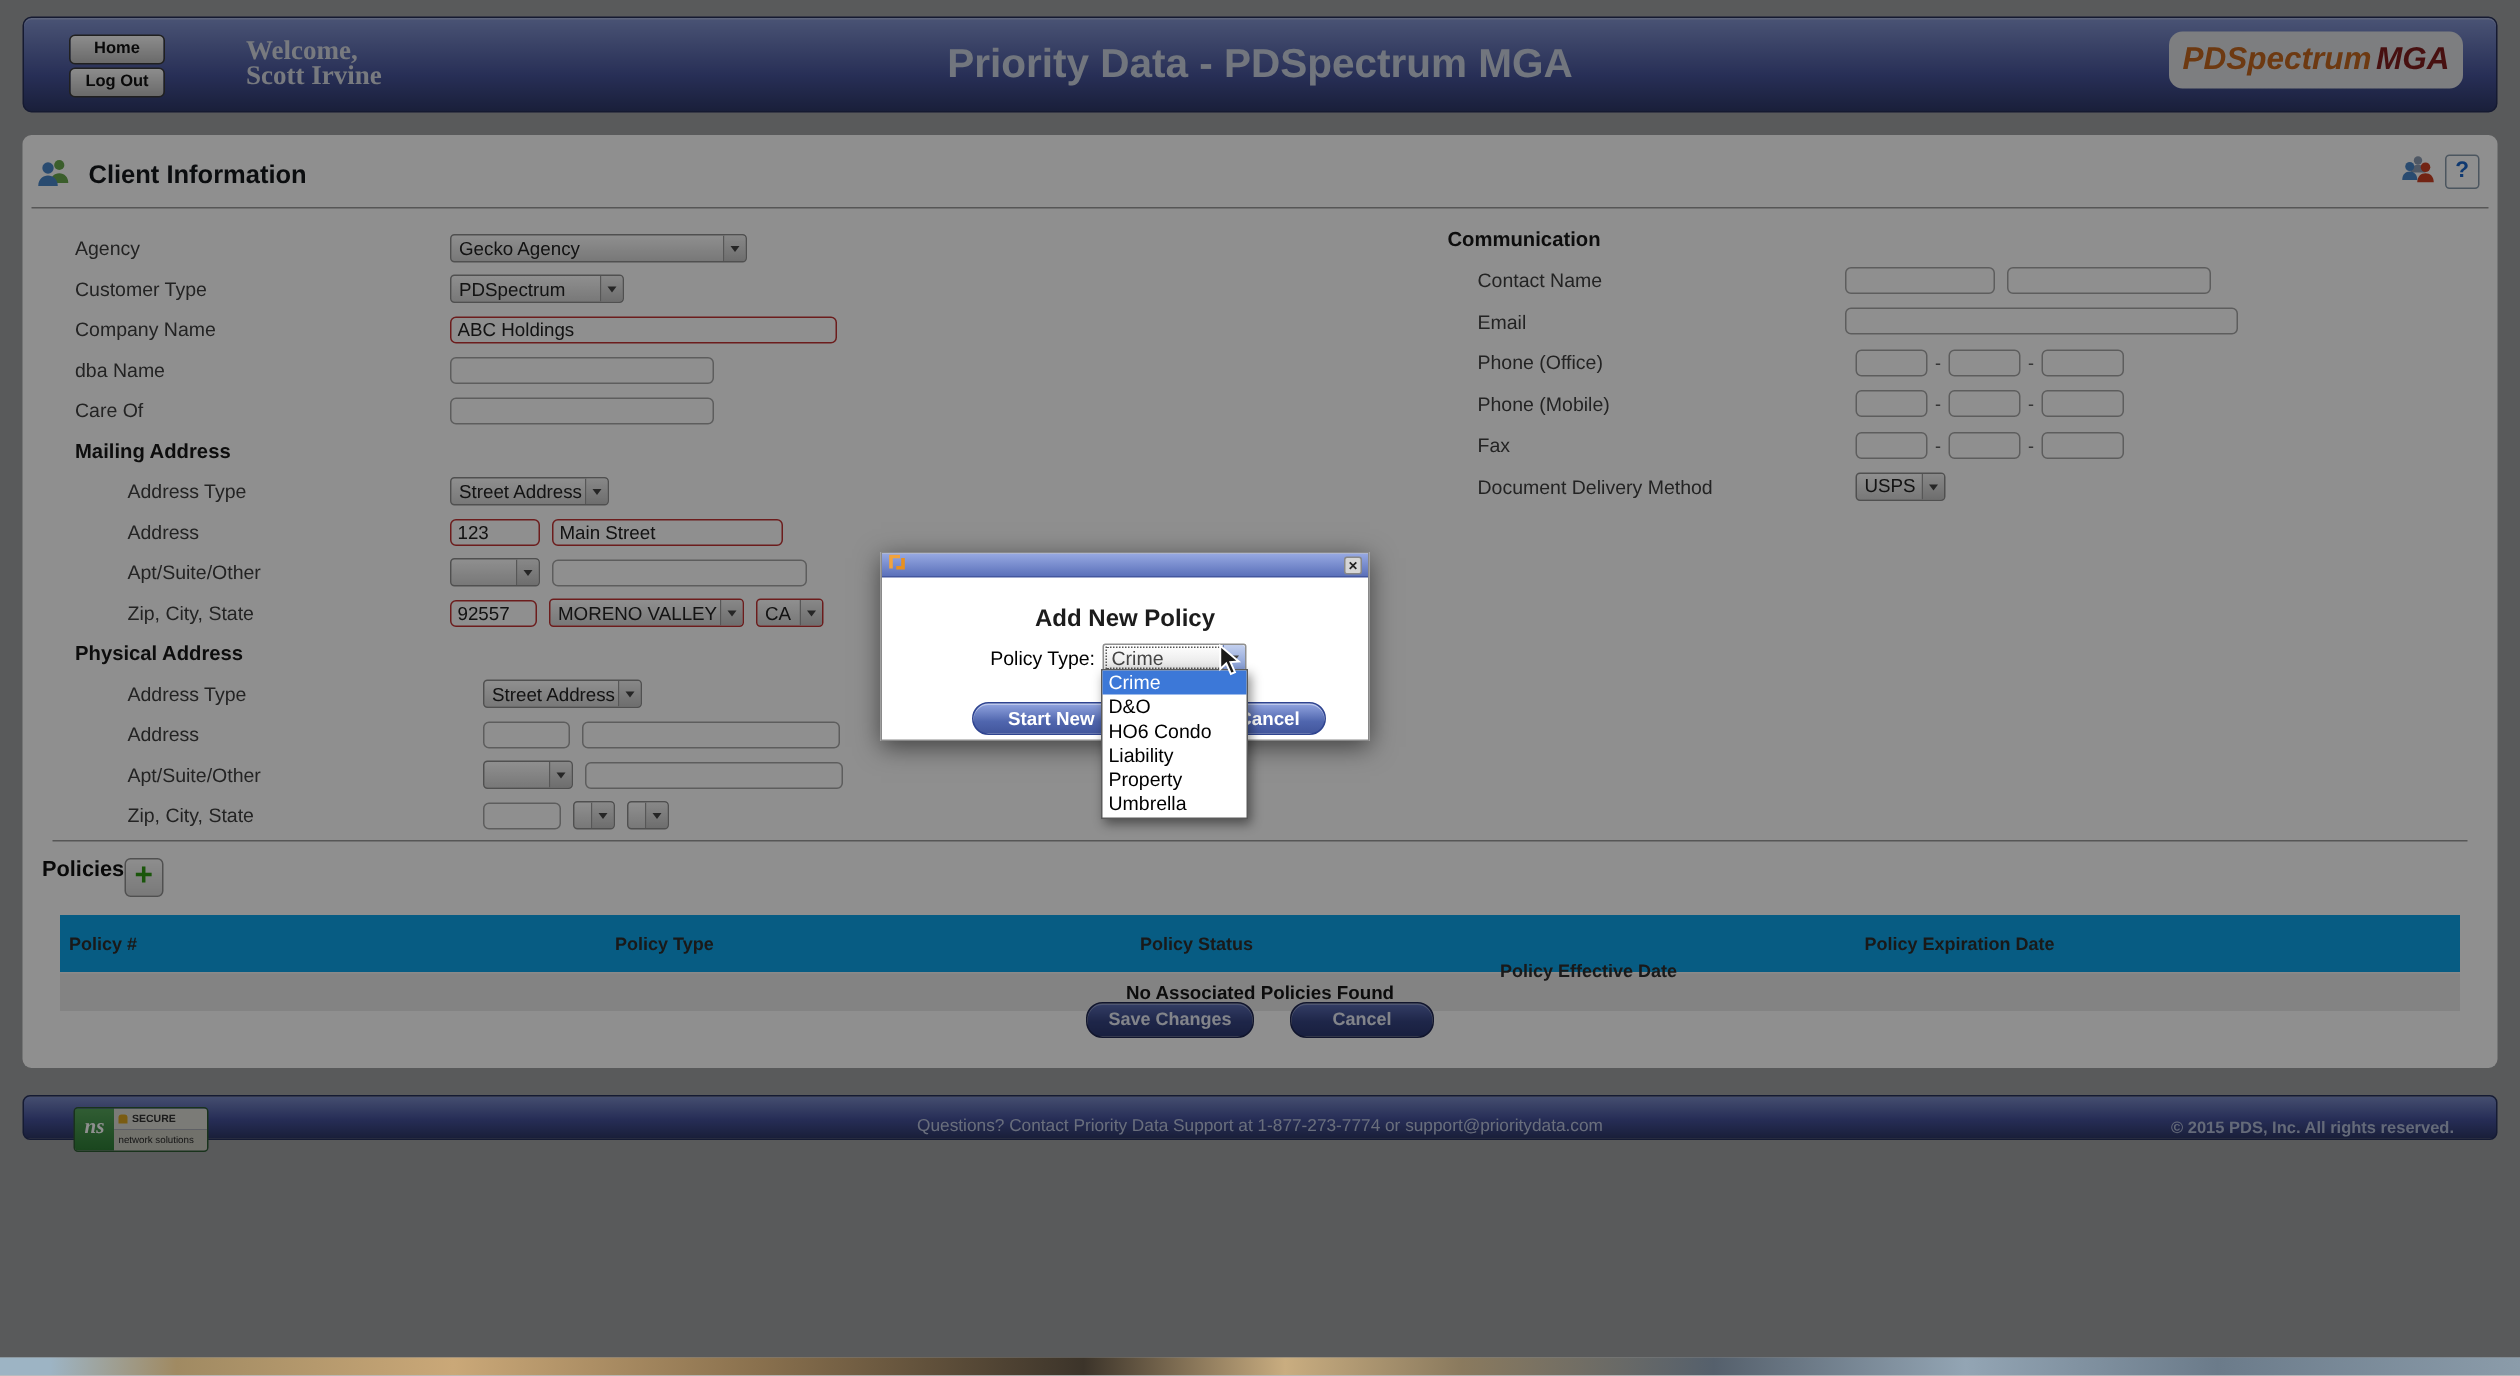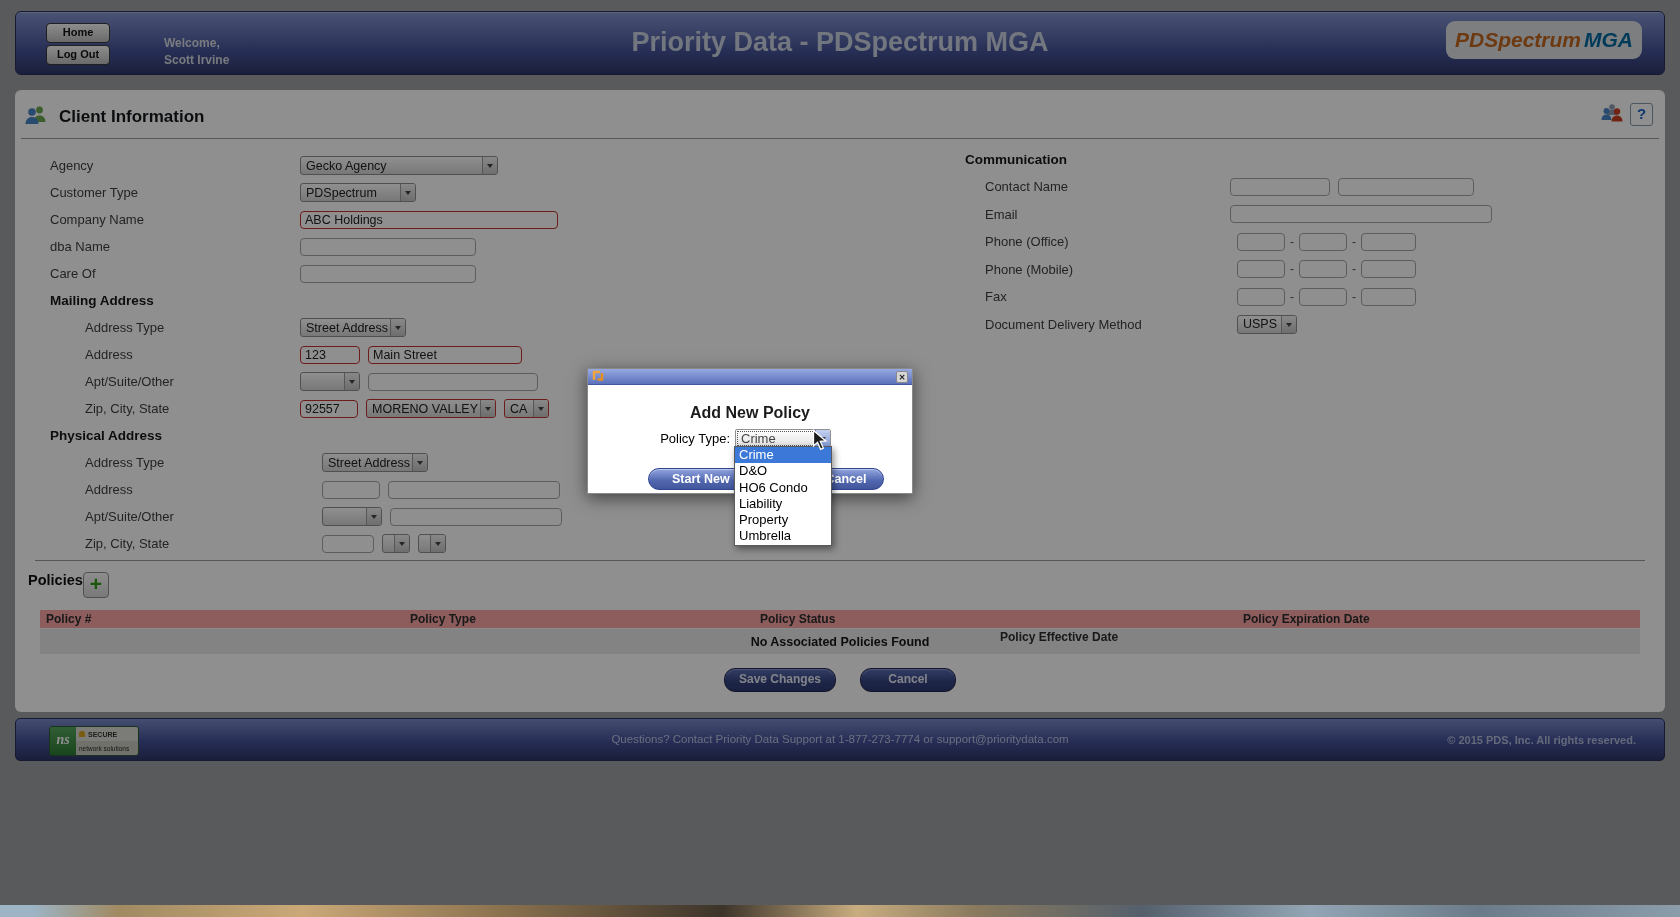--- a/index.html
+++ b/index.html
@@ -8,28 +8,28 @@
   .app{position:absolute;left:15px;top:11px;width:1650px;}
 
   
   .topbar{position:relative;height:64px;border-radius:6px;box-sizing:border-box;
           background:linear-gradient(#8495d0,#47549a 62%,#2e3868);
           border:1px solid #262f58;box-shadow:inset 0 1px 0 rgba(255,255,255,.28);}
   .navbtn{position:absolute;left:30px;width:62px;height:18px;border-radius:4px;
           border:1px solid #3a3a3a;background:linear-gradient(#fafafa,#bdbdbd);
           font:bold 11px/16px "Liberation Sans",sans-serif;color:#111;text-align:center;}
   .navbtn.home{top:11px}.navbtn.logout{top:33px}
-  .welcome{position:absolute;left:148px;top:23px;font-weight:bold;font-size:12px;
-           color:#d6dae2;line-height:17px;}
+  .welcome{position:absolute;left:148px;top:13px;font-weight:bold;font-size:18px;
+           color:#d6dae2;line-height:17px;font-family:Liberation Serif, serif;}
   .apptitle{position:absolute;left:0;right:0;top:15px;text-align:center;
             font-size:27px;font-weight:bold;color:#ccd3e0;}
   .logo{position:absolute;right:22px;top:9px;width:196px;height:38px;border-radius:9px;
         background:#dfe1e4;display:flex;align-items:center;justify-content:center;
         font-style:italic;font-weight:bold;font-size:21px;}
-  .logo .p1{color:#c2661f}.logo .p2{color:#0369a1;margin-left:3px}
+  .logo .p1{color:#c2661f}.logo .p2{color:#7f1d1d;margin-left:3px}
 
   
   .panel{position:relative;margin-top:15px;height:622px;background:#ffffff;border-radius:6px;}
   .panel-head{position:absolute;left:8px;top:12px;height:30px;display:flex;align-items:center;}
   .panel-title{margin-left:10px;font-size:17px;font-weight:bold;color:#15181c;}
   .head-icons{position:absolute;right:12px;top:13px;display:flex;gap:7px;}
   .help{width:21px;height:21px;border:1px solid #8899aa;border-radius:3px;background:#fff;
         color:#1b66c9;font-weight:bold;font-size:15px;text-align:center;line-height:20px;}
   .hr1{position:absolute;left:6px;right:6px;top:48px;border-top:1px solid #9a9a9a;}
   .hr2{position:absolute;left:20px;right:20px;top:470px;border-top:1px solid #9a9a9a;}
@@ -58,38 +58,38 @@
   .dash{margin:0 5px;color:#555;font-size:12px;}
   .gap8{margin-left:8px;}
 
   
   .pol-head{position:absolute;left:13px;top:482px;display:flex;}
   .pol-title{font-size:14.5px;font-weight:bold;color:#111;}
   .addbtn{width:24px;height:24px;border:1px solid #8f8f8f;border-radius:4px;
           background:linear-gradient(#fcfcfc,#d8d8d8);color:#2f9914;font-size:21px;
           font-weight:bold;line-height:21px;text-align:center;}
   .tbl{position:absolute;left:25px;top:520px;width:1600px;}
-  .thead{display:flex;height:18px;background:#fca5a5;align-items:center;
+  .thead{display:flex;height:38px;background:#0ea5e9;align-items:center;
          font-size:12px;font-weight:bold;color:#2e2e2e;}
   .thead .th{box-sizing:border-box;}
   .th.c0{width:370px;padding-left:6px;}
   .th.c1{width:350px;}
   .th.c2{width:240px;}
   .th.c3{width:243px;margin-top:36px;}
   .th.c4{flex:1;}
   .trow{height:25px;background:#e9e9e9;border-top:1px solid #f6f6f6;display:flex;
         align-items:center;justify-content:center;font-size:12.5px;font-weight:bold;color:#161616;}
   .actions{position:absolute;left:0;right:0;top:578px;display:flex;justify-content:center;gap:24px;}
   .btn-dark{min-width:66px;height:22px;padding:0 14px;border-radius:11px;border:1px solid #1f2750;
             background:linear-gradient(#5d6fb5,#364482 55%,#2c3870);color:#e8ecf6;
             font:bold 12px/21px "Liberation Sans",sans-serif;text-align:center;
             box-shadow:inset 0 1px 0 rgba(255,255,255,.3);}
 
   
-  .footer{position:relative;margin-top:6px;height:43px;border-radius:5px;box-sizing:border-box;
+  .footer{position:relative;margin-top:18px;height:30px;border-radius:5px;box-sizing:border-box;
           background:linear-gradient(#7b8cc7,#45519a 55%,#2d3766);border:1px solid #27305c;}
   .badge{position:absolute;left:33px;top:7px;width:88px;height:28px;display:flex;
          border-radius:3px;overflow:hidden;border:1px solid #2e5c33;}
   .badge-ns{width:26px;background:linear-gradient(#57a65c,#2e7d36);color:#fff;
             font:bold italic 14px/26px "Liberation Serif",serif;text-align:center;flex:none;}
   .badge-right{flex:1;display:flex;flex-direction:column;}
   .badge-secure{flex:1;background:#dcdcd4;color:#333;font-size:7px;font-weight:bold;
                 display:flex;align-items:center;padding-left:3px;gap:3px;}
   .badge-lock{width:6px;height:6px;background:#d9a520;border-radius:2px 2px 0 0;flex:none;}
   .badge-brand{flex:1;background:#c9c9bf;color:#2a2a2a;font-size:6.5px;

